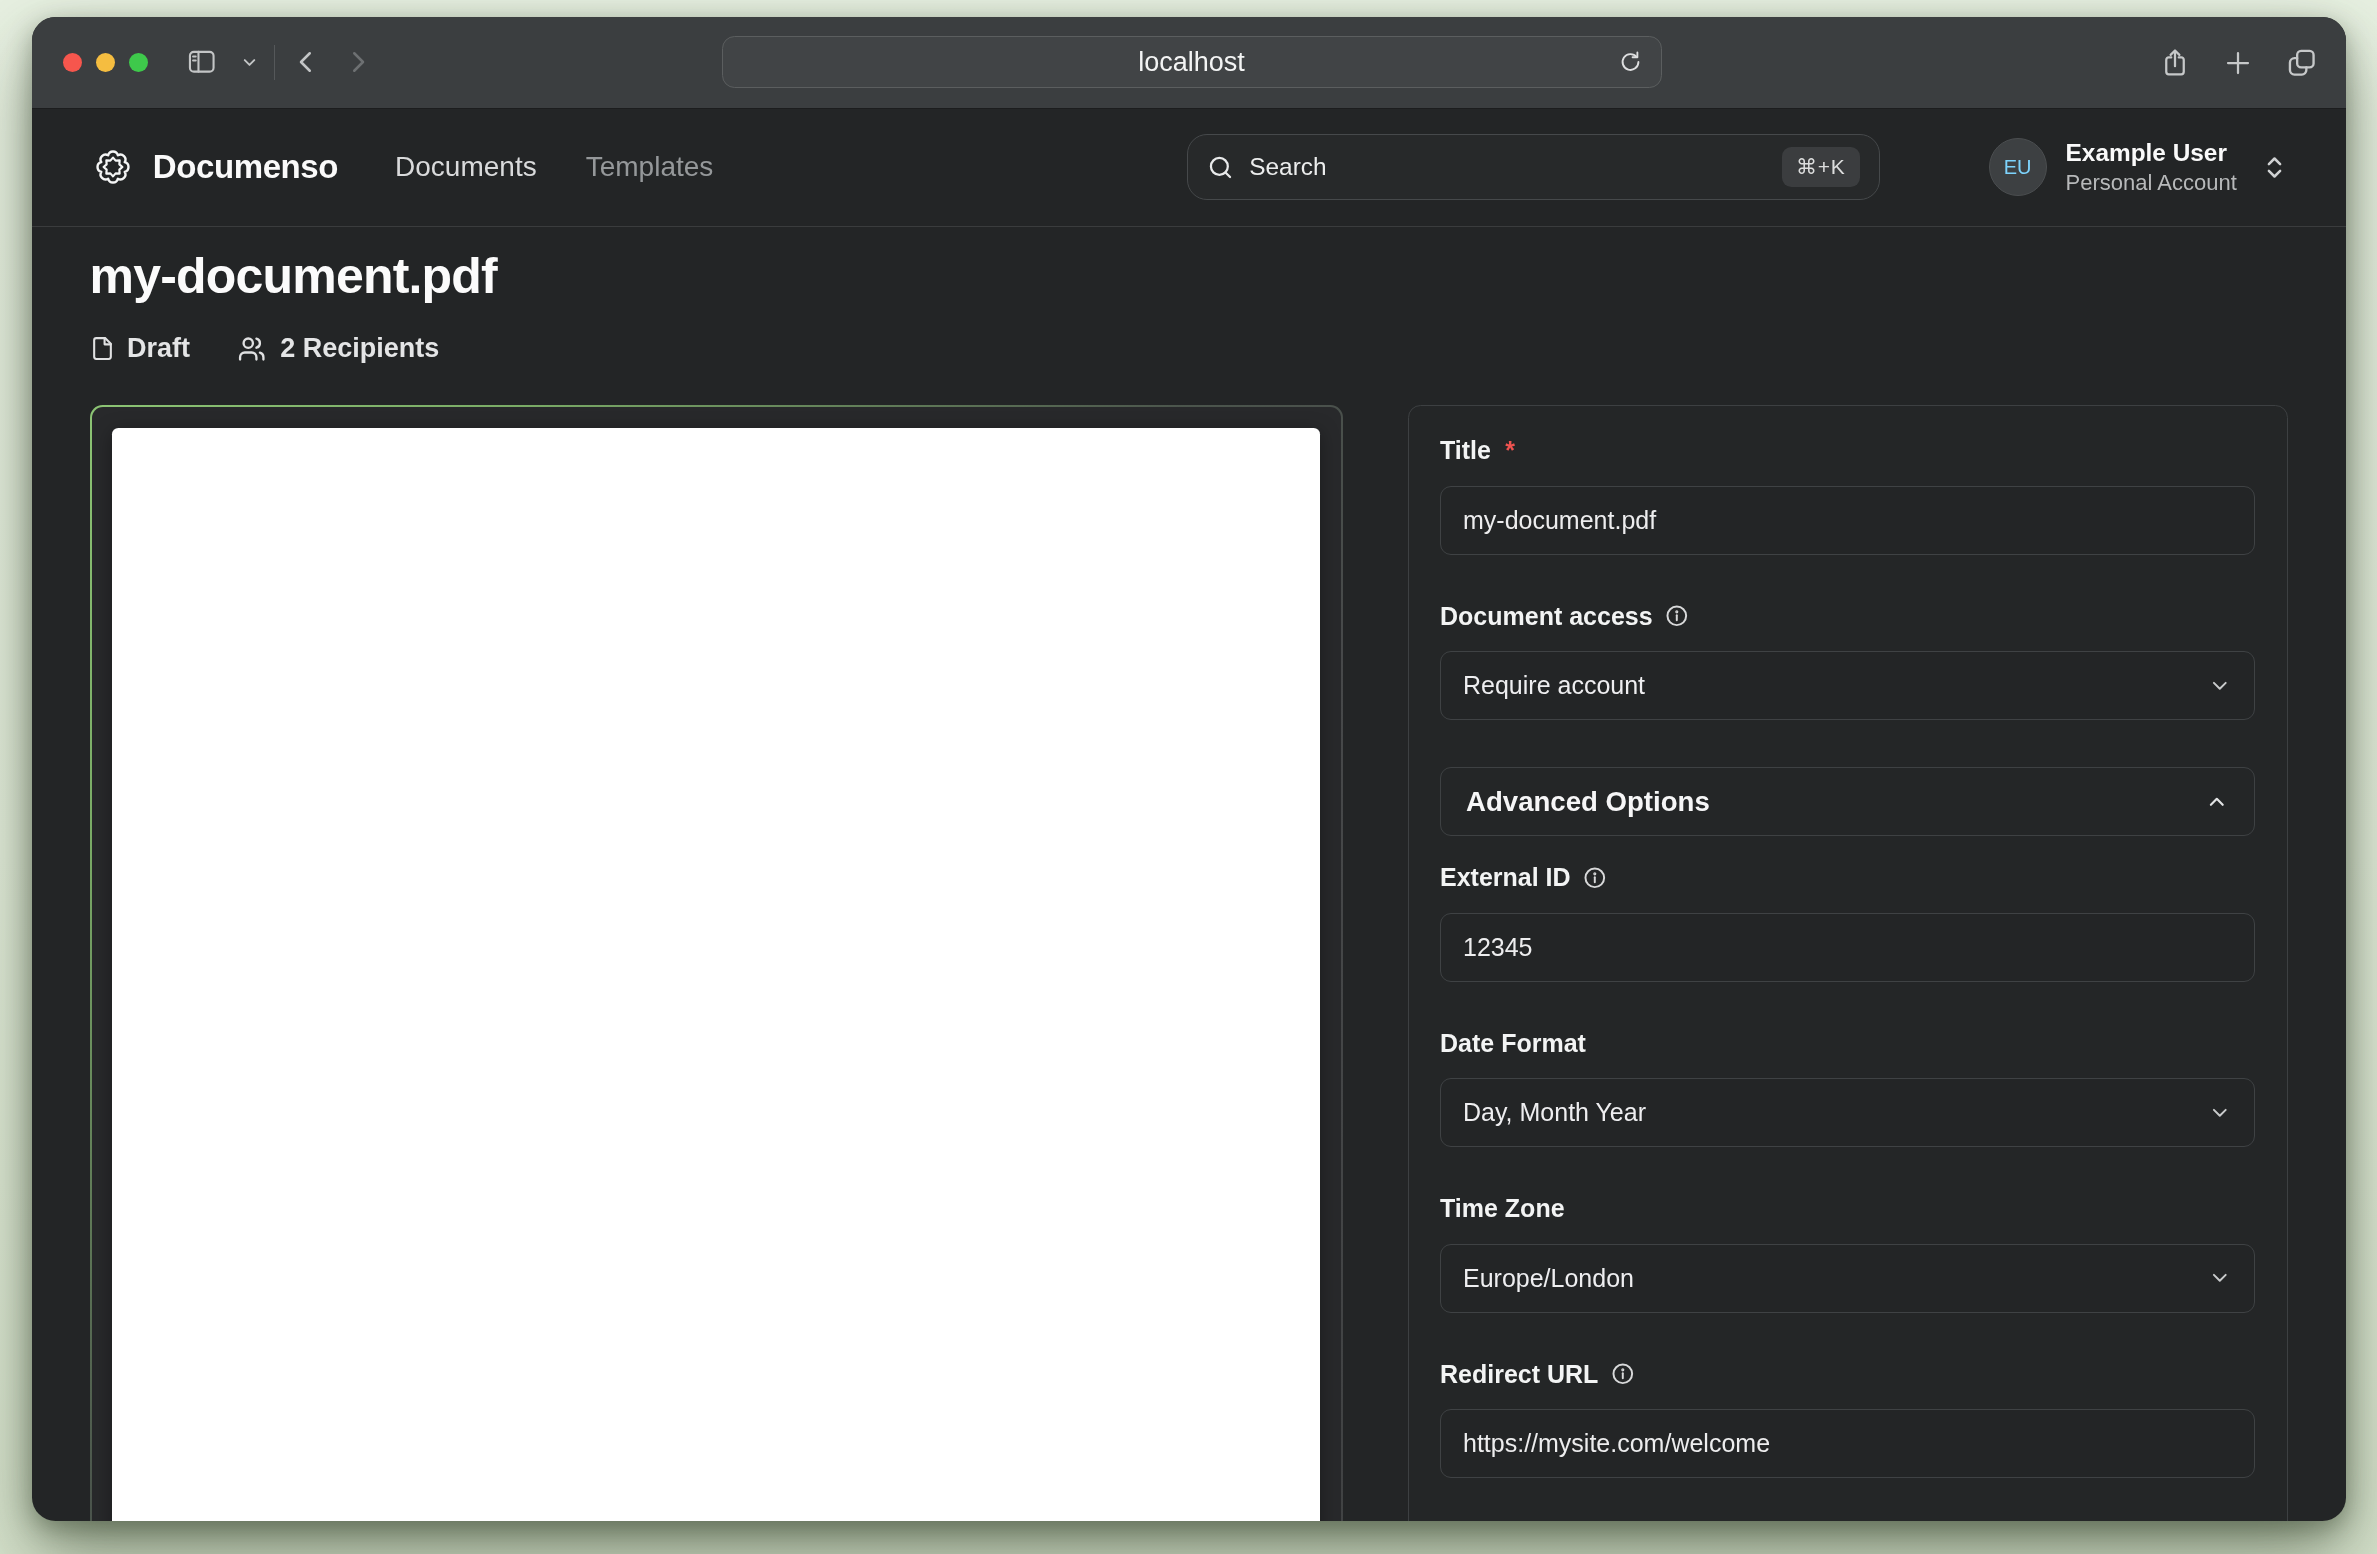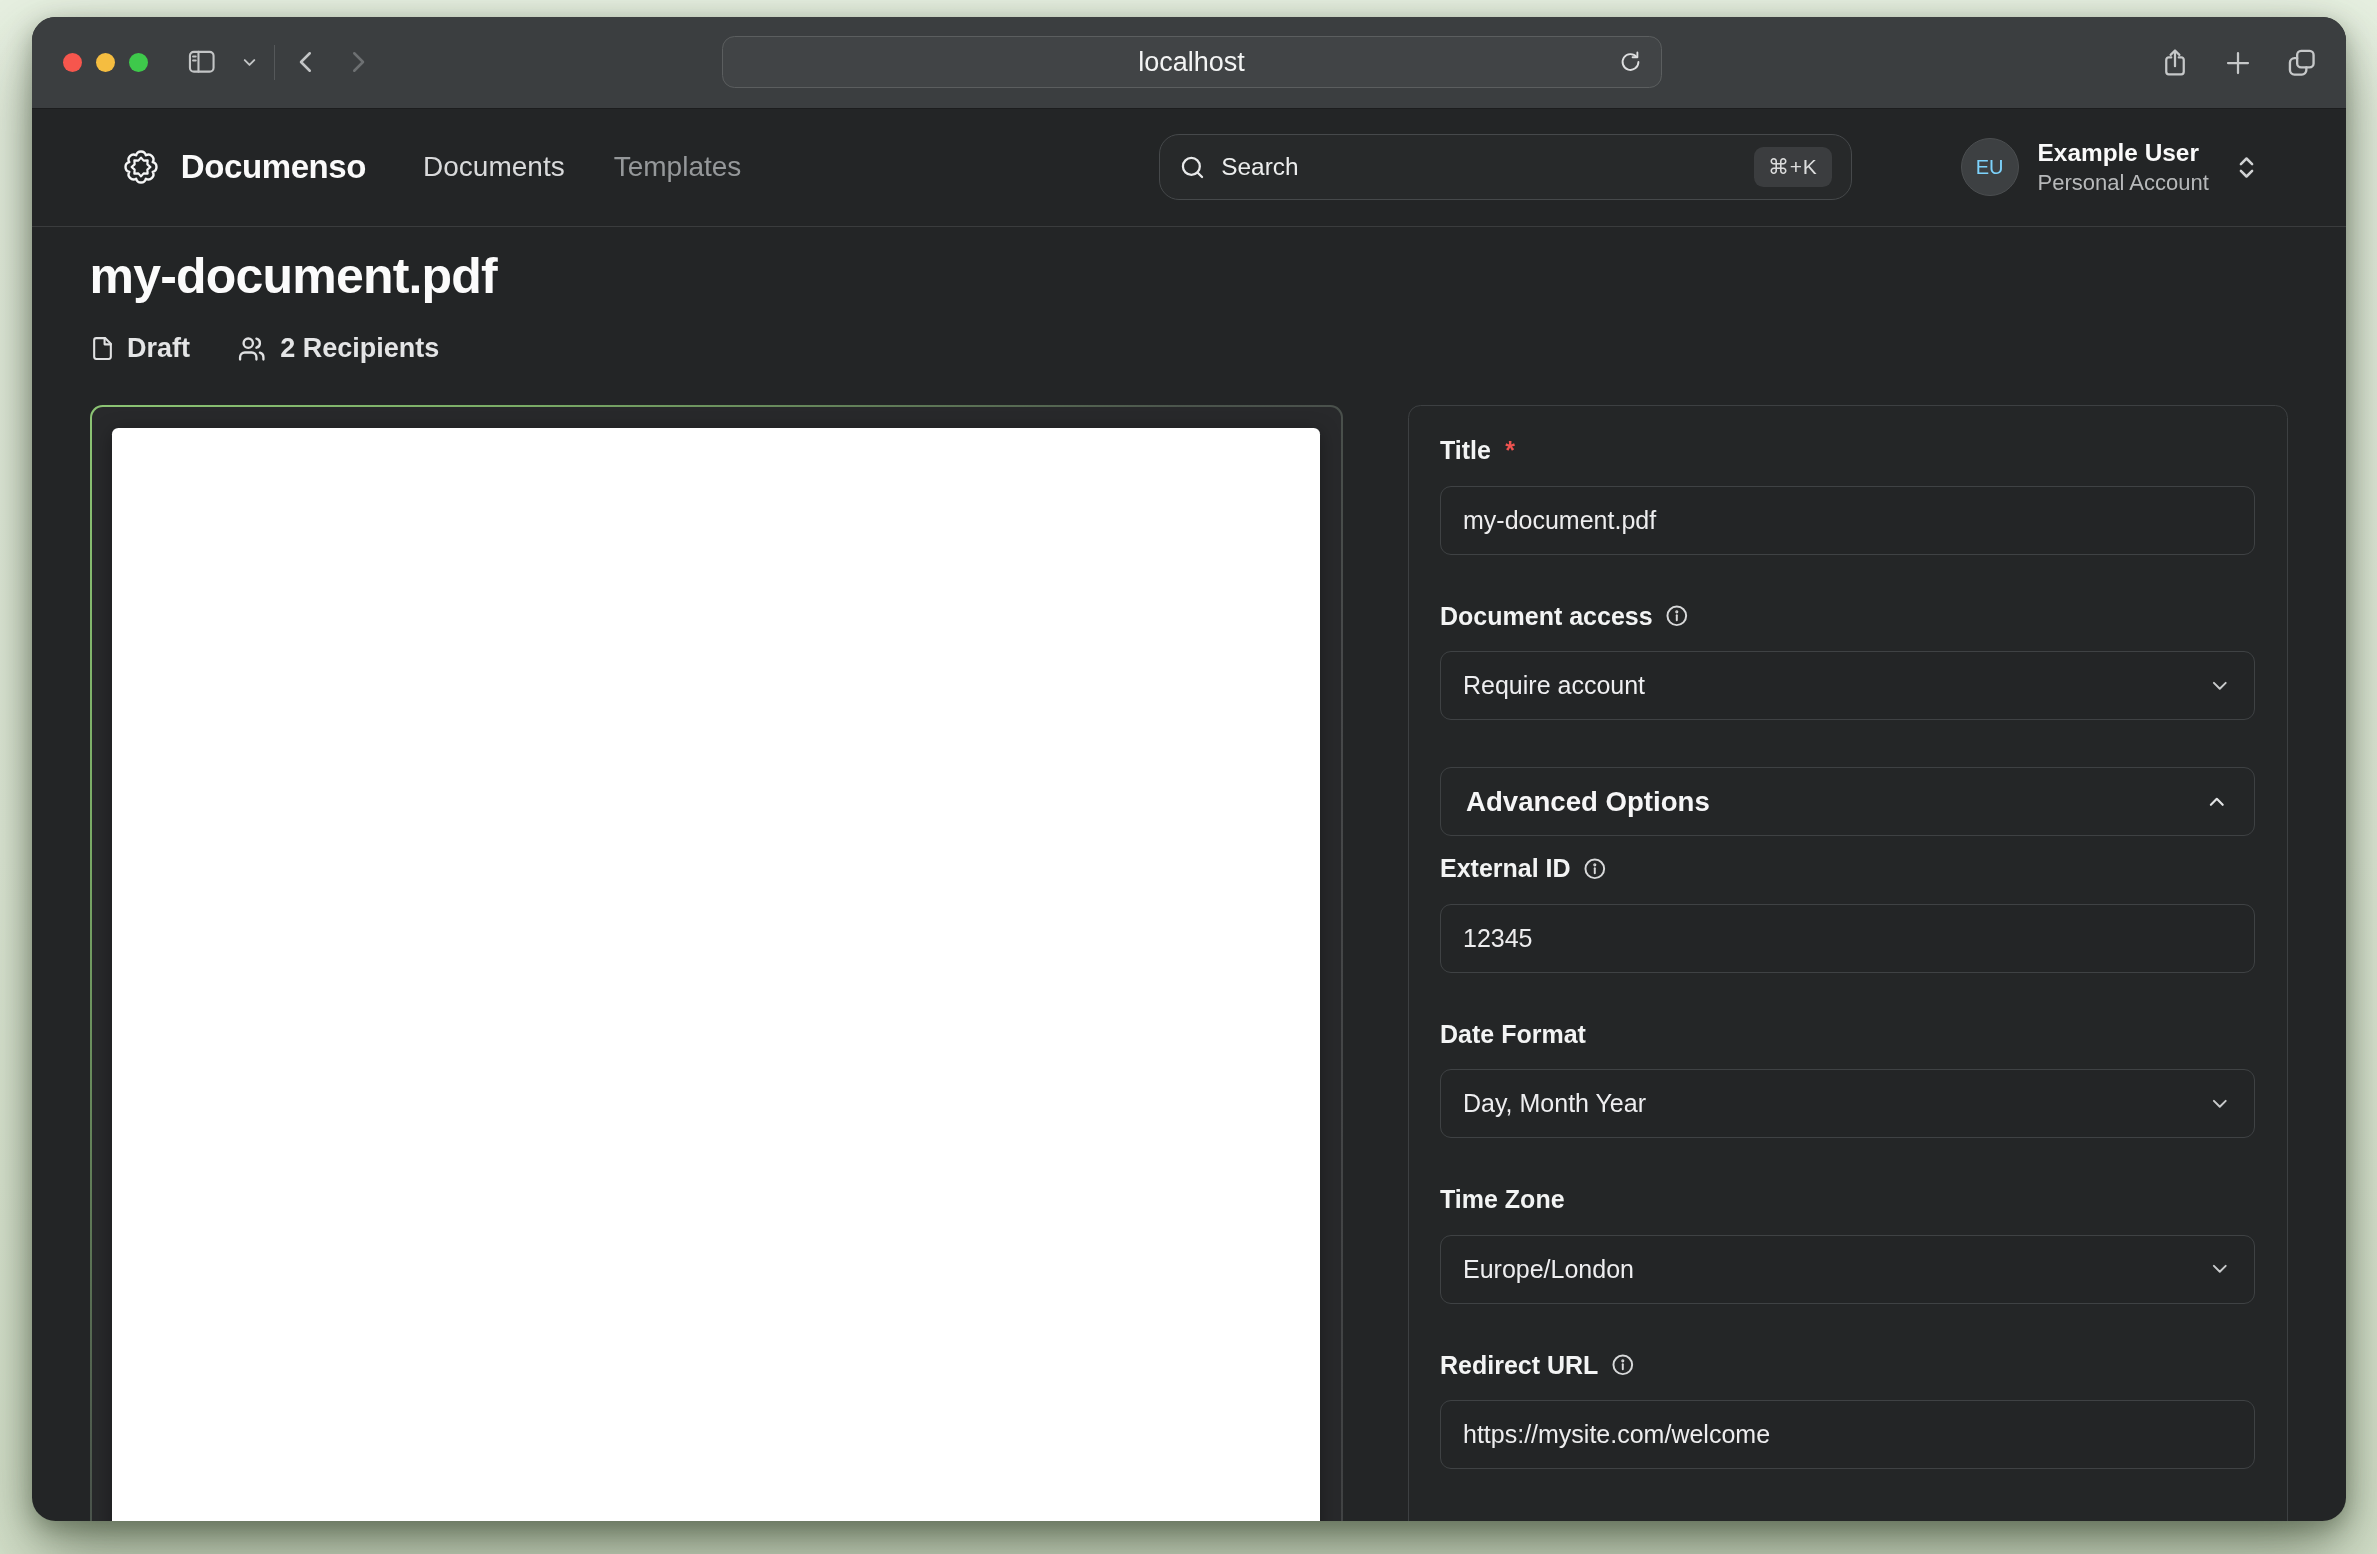--- a/index.html
+++ b/index.html
@@ -36,21 +36,21 @@
     border:1.2px solid #5b5e5f; border-radius:12.6px; background:#414446;
     display:flex; align-items:center; justify-content:center;
     color:#f3f4f4; font-size:27px;
   }
   .urlbar .reload { position:absolute; right:17.3px; top:50%; transform:translateY(-50%); color:#dddedf; }
   .tb-right { position:absolute; right:28px; top:0; height:92px; display:flex; align-items:center; gap:33px; color:#c6c8c9; }
 
   
   .app-header {
     height:118px; display:flex; align-items:center;
-    padding:0 86px; border-bottom:0.8px solid #3a3c3d; background:#232526;
+    padding:0 58px; border-bottom:0.8px solid #3a3c3d; background:#232526;
   }
   .brand { display:flex; align-items:center; gap:17.3px; }
   .brand-mark { color:#f5f6f6; }
   .brand-name { color:#fafafa; font-size:33px; font-weight:700; letter-spacing:-0.4px; }
   .nav { display:flex; gap:49px; margin-left:57px; font-size:28px; }
   .nav-item-active { color:#d9dadb; }
   .nav-item { color:#95989a; }
   .searchbar {
     margin-left:auto; width:693px; height:66px; border:1.2px solid #46494b;
     border-radius:20px; background:#27292a; display:flex; align-items:center;
@@ -106,21 +106,21 @@
   .field { margin-bottom:47px; }
   .select {
     width:100%; height:69px; background:#232526; border:1.2px solid #3f4244;
     border-radius:11px; color:#eeeef0; font-size:25px; padding:0 22px;
     display:flex; align-items:center; justify-content:space-between;
   }
   .select .chev { color:#c9cbcc; }
   .adv-toggle {
     height:69px; border:1.6px solid #3e4143; border-radius:11px;
     display:flex; align-items:center; justify-content:space-between;
-    padding:0 25px; margin-bottom:18px; color:#f6f6f7;
+    padding:0 25px; margin-bottom:27px; color:#f6f6f7;
   }
   .adv-toggle .adv-label { font-size:27.6px; font-weight:700; }
   .adv-toggle .chev { color:#e2e3e4; }
 </style>
 </head>
 <body>
 
 <div class="window">
 
   <div class="titlebar">

